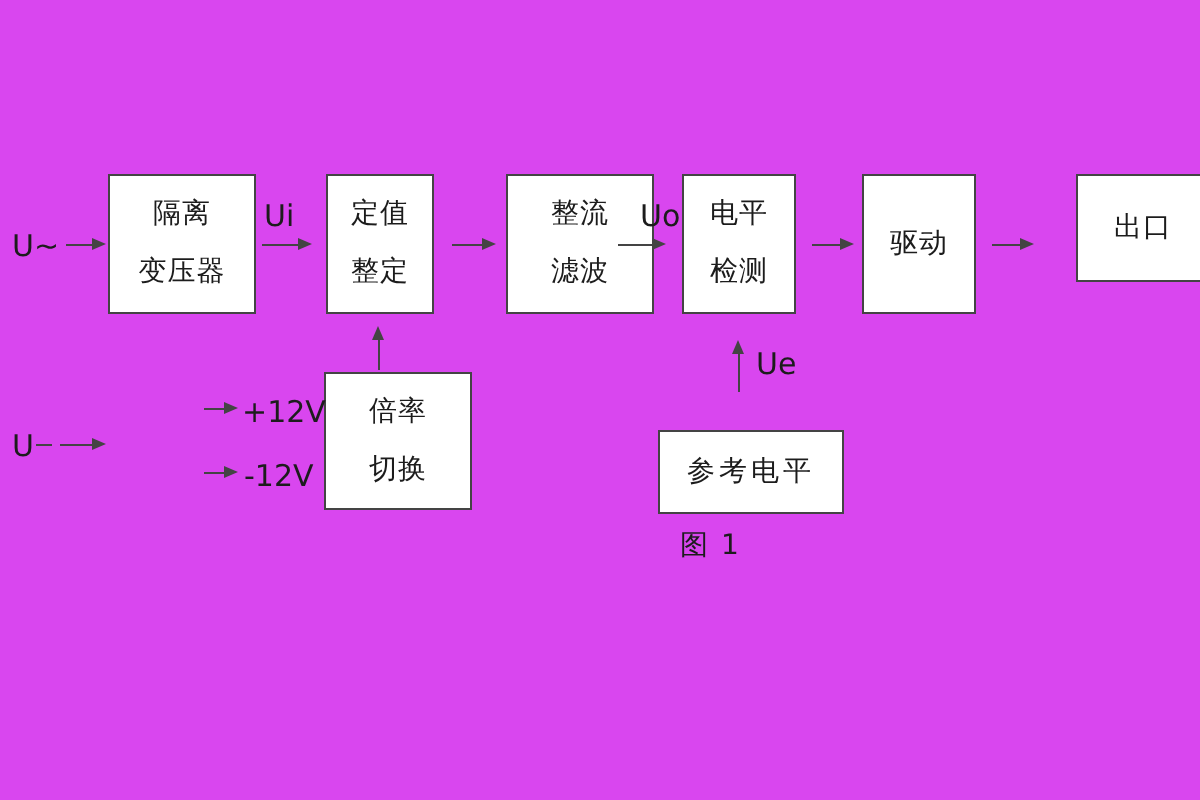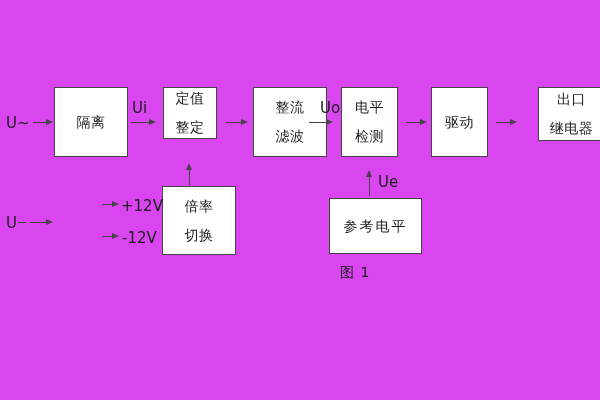--- a/index.html
+++ b/index.html
@@ -32,53 +32,53 @@
   }
   .dash{position:absolute;height:1px;width:8px;background:var(--line);}
 </style>
 </head>
 <body>
 
 <div id="stage">
 
   <div class="box" style="left:54px;top:87px;width:74px;height:70px">
     <span>隔离</span>
+    <span>变压器</span>
   </div>
 
-  <div class="box" style="left:163px;top:87px;width:54px;height:52px">
+  <div class="box" style="left:163px;top:87px;width:54px;height:70px">
     <span>定值</span>
     <span>整定</span>
   </div>
 
   <div class="box" style="left:253px;top:87px;width:74px;height:70px">
     <span>整流</span>
     <span>滤波</span>
   </div>
 
   <div class="box" style="left:341px;top:87px;width:57px;height:70px">
     <span>电平</span>
     <span>检测</span>
   </div>
 
   <div class="box" style="left:431px;top:87px;width:57px;height:70px">
     <span>驱动</span>
   </div>
 
   <div class="box" style="left:538px;top:87px;width:67px;height:54px">
     <span>出口</span>
-    <span>继电器</span>
   </div>
 
 
   <div class="box" style="left:162px;top:186px;width:74px;height:69px">
     <span>倍率</span>
     <span>切换</span>
   </div>
 
-  <div class="box" style="left:329px;top:198px;width:93px;height:56px;letter-spacing:2px">
+  <div class="box" style="left:329px;top:215px;width:93px;height:42px;letter-spacing:2px">
     <span>参考电平</span>
   </div>
 
   <div class="lbl" style="left:6px;top:115px">U~</div>
   <div class="lbl" style="left:6px;top:215px">U</div>
   <div class="dash" style="left:18px;top:222px"></div>
 
   <div class="lbl" style="left:132px;top:100px">Ui</div>
   <div class="lbl" style="left:320px;top:100px">Uo</div>
   <div class="lbl" style="left:378px;top:174px">Ue</div>

